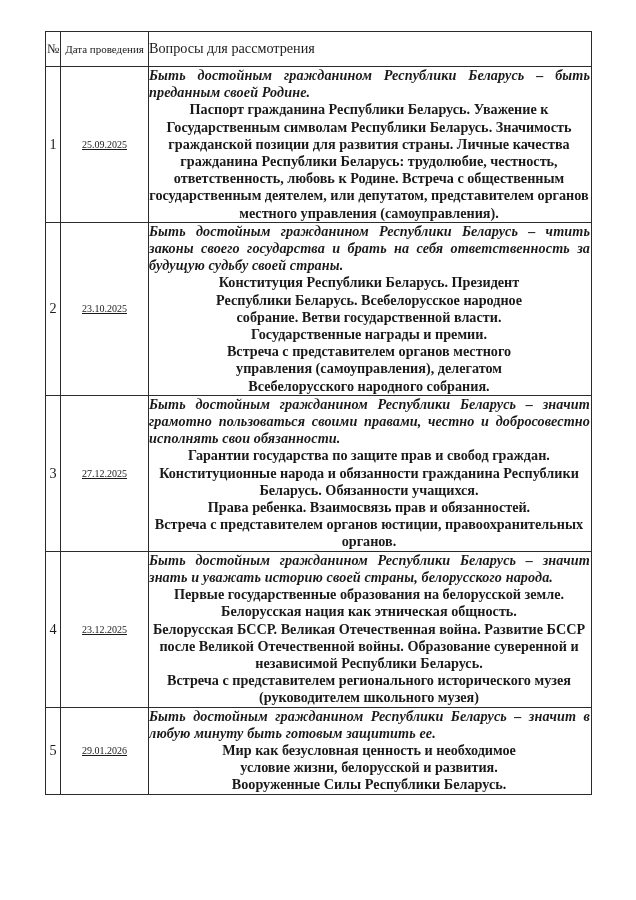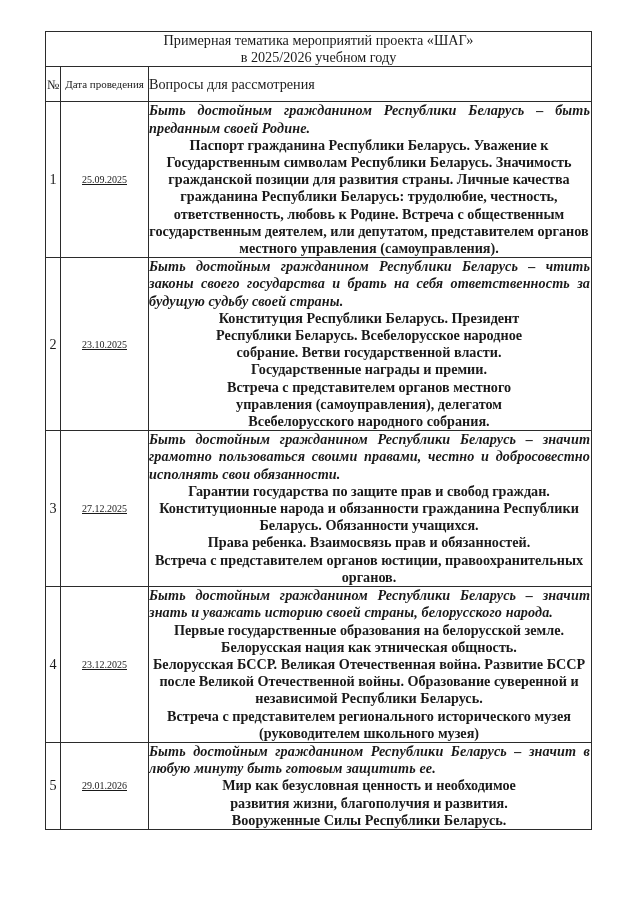--- a/index.html
+++ b/index.html
@@ -101,26 +101,20 @@
 <body>
 
 <div class="page">
   <table class="plan">
     <colgroup>
       <col class="c-num">
       <col class="c-date">
       <col class="c-topic">
     </colgroup>
     <tbody>
-        <tr>
-      <td colspan="3" class="title-cell">
-        <span class="title-line">Примерная тематика мероприятий проекта «ШАГ»</span>
-        <span class="title-line">в 2025/2026 учебном году</span>
-      </td>
-    </tr>
     <tr>
       <th class="head-num">№</th>
       <th class="head-date">Дата проведения</th>
       <th class="head-topic">Вопросы для рассмотрения</th>
     </tr>
 
     <tr class="r1">
       <td class="num-cell">1</td>
       <td class="date-cell">25.09.2025</td>
       <td class="topic-cell">
@@ -187,20 +181,20 @@
       </td>
     </tr>
 
     <tr class="r5">
       <td class="num-cell">5</td>
       <td class="date-cell">29.01.2026</td>
       <td class="topic-cell">
         <span class="topic-heading">Быть достойным гражданином Республики Беларусь – значит в любую минуту быть готовым защитить ее.</span>
         <span class="topic-body">
           <span>Мир как безусловная ценность и необходимое</span>
-          <span>развития жизни, благополучия и развития.</span>
+          <span>условие жизни, белорусской и развития.</span>
           <span>Вооруженные Силы Республики Беларусь.</span>
         </span>
       </td>
     </tr>
   </tbody>
     </table>
 </div>
 
 </body></html>

